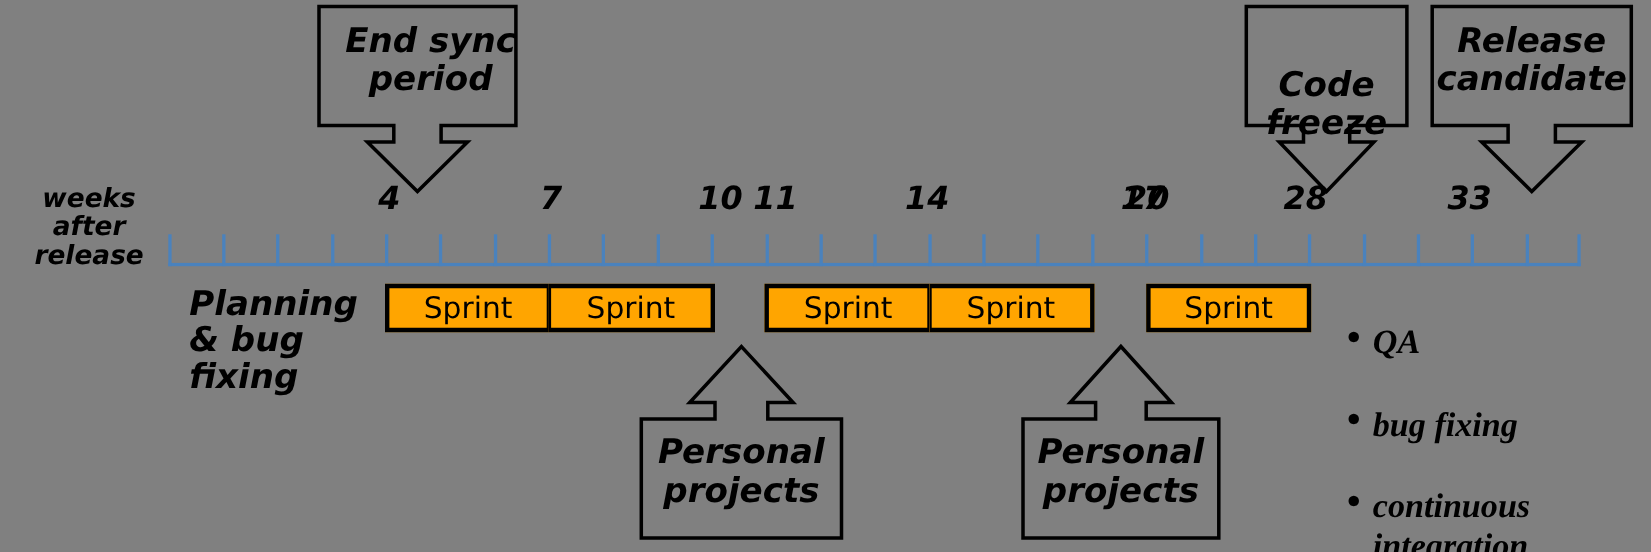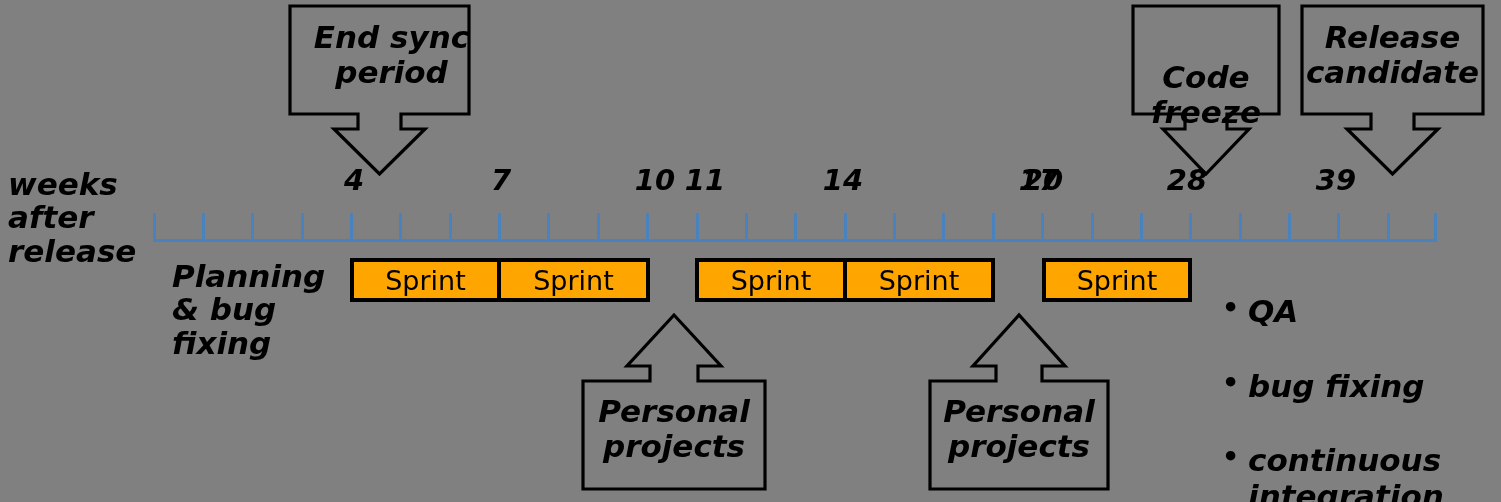--- a/index.html
+++ b/index.html
@@ -33,21 +33,22 @@
   }
 
   
   #axis{position:absolute;}
   #axis .axline{position:absolute;background:#4a82bd;}
   #axis .tick{position:absolute;width:3px;background:#4a82bd;}
 
   
   #weeks-label{
     position:absolute;
-    font-size:31px;
+    text-align:center;
+    font-size:24px;
     font-style:italic;
   }
 
   
   .sprint{
     position:absolute;
     background:#FFA500;
     border:4px solid #000;
     box-sizing:border-box;
     display:flex;align-items:center;justify-content:center;
@@ -86,21 +87,21 @@
   
   #bullets{position:absolute;font-size:31px;}
   #bullets .bitem{position:relative;display:flex;align-items:flex-start;margin-bottom:4px;}
   #bullets .bullet{
     width:26px;flex:0 0 26px;
     font-size:27px;line-height:1.1;
     font-style:normal;font-weight:bold;
     text-align:left;
   }
   #bullets .btext{
-    font-style:italic;font-weight:bold;line-height:1.18;white-space:pre-line;
+    font-style:italic;font-weight:bold;line-height:1.18;white-space:pre-line;font-family:Liberation Serif, serif;
   }
 </style>
 </head>
 <body>
 
 <div id="stage">
 
   <div class="callout" style="left:288px;top:4px;width:183px;height:172px;padding-left:24px;">
     <svg width="183" height="172" viewBox="0 0 183 172">
       <path d="M2,2 L181,2 L181,110 L113,110 L113,125 L137,125 L91.5,170 L46,125 L70,125 L70,110 L2,110 Z" fill="none" stroke="#000000" stroke-width="3.2" stroke-linejoin="miter"></path>
@@ -126,21 +127,21 @@
   </div>
 
   <div class="wk" style="left:354px;top:163px;">4</div>
   <div class="wk" style="left:501px;top:163px;">7</div>
   <div class="wk" style="left:655px;top:163px;">10</div>
   <div class="wk" style="left:705px;top:163px;">11</div>
   <div class="wk" style="left:843px;top:163px;">14</div>
   <div class="wk" style="left:1039px;top:163px;">17</div>
   <div class="wk" style="left:1043px;top:163px;">20</div>
   <div class="wk" style="left:1187px;top:163px;">28</div>
-  <div class="wk" style="left:1336px;top:163px;">39</div>
+  <div class="wk" style="left:1336px;top:163px;">33</div>
 
   <div id="axis" style="left:153px;top:208px;width:1284px;height:34px;">
     <div class="axline" style="left:0;top:31px;width:1284px;height:3px;"></div>
     <div class="tick" style="left:0px;top:5px;height:29px;"></div>
     <div class="tick" style="left:49px;top:5px;height:29px;"></div>
     <div class="tick" style="left:98px;top:5px;height:29px;"></div>
     <div class="tick" style="left:148px;top:5px;height:29px;"></div>
     <div class="tick" style="left:197px;top:5px;height:29px;"></div>
     <div class="tick" style="left:246px;top:5px;height:29px;"></div>
     <div class="tick" style="left:296px;top:5px;height:29px;"></div>

